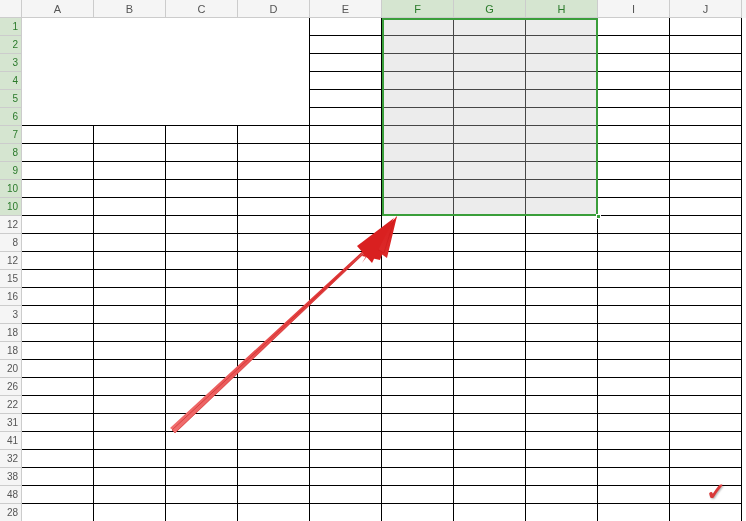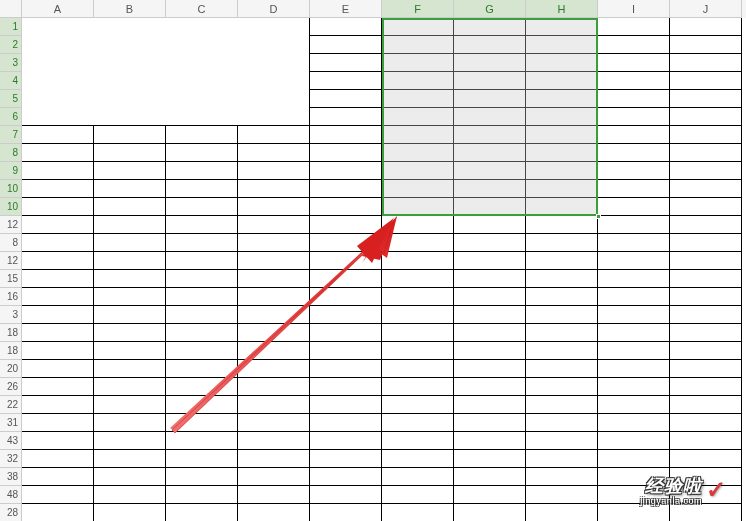--- a/index.html
+++ b/index.html
@@ -188,21 +188,21 @@
         <div class="row-header">12</div>
         <div class="row-header">15</div>
         <div class="row-header">16</div>
         <div class="row-header">3</div>
         <div class="row-header">18</div>
         <div class="row-header">18</div>
         <div class="row-header">20</div>
         <div class="row-header">26</div>
         <div class="row-header">22</div>
         <div class="row-header">31</div>
-        <div class="row-header">43</div>
+        <div class="row-header">41</div>
         <div class="row-header">32</div>
         <div class="row-header">38</div>
         <div class="row-header">48</div>
         <div class="row-header">28</div>
       </div>
     <div class="cells" id="cells-area">
 
       <div id="rows-container">
           <div class="row">
             <div class="cell no-border" style="width: 72px;"></div>
@@ -558,18 +558,14 @@
         <polygon points="8,220 215,30 200,55 235,8 225,50 208,38 14,224" fill="url(#arrowGrad)"></polygon>
         <polygon points="235,8 200,48 218,52" fill="#d92020"></polygon>
         <path d="M 10 222 L 212 35 L 205 50 L 232 12 L 222 45 L 210 38 L 13 225 Z" fill="url(#arrowGrad)" stroke="#c81818" stroke-width="0.5"></path>
         <polygon points="232,10 195,38 210,55 232,10" fill="#d92020"></polygon>
       </svg>
     </div>
   </div>
 </div>
 
 <div class="watermark">
-  <div class="watermark-text">
-    <span class="watermark-main">经验啦</span>
-    <span class="watermark-sub">jingyanla.com</span>
-  </div>
   <span class="checkmark">✓</span>
 </div>
 
 </body></html>

